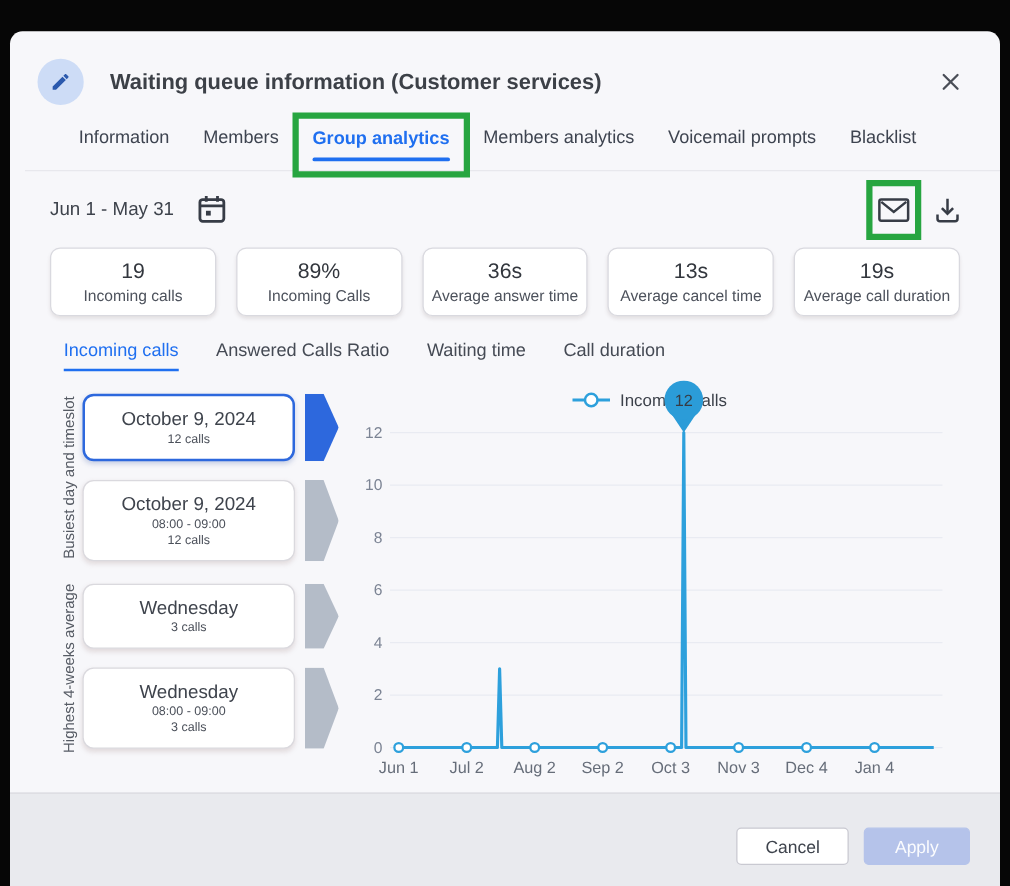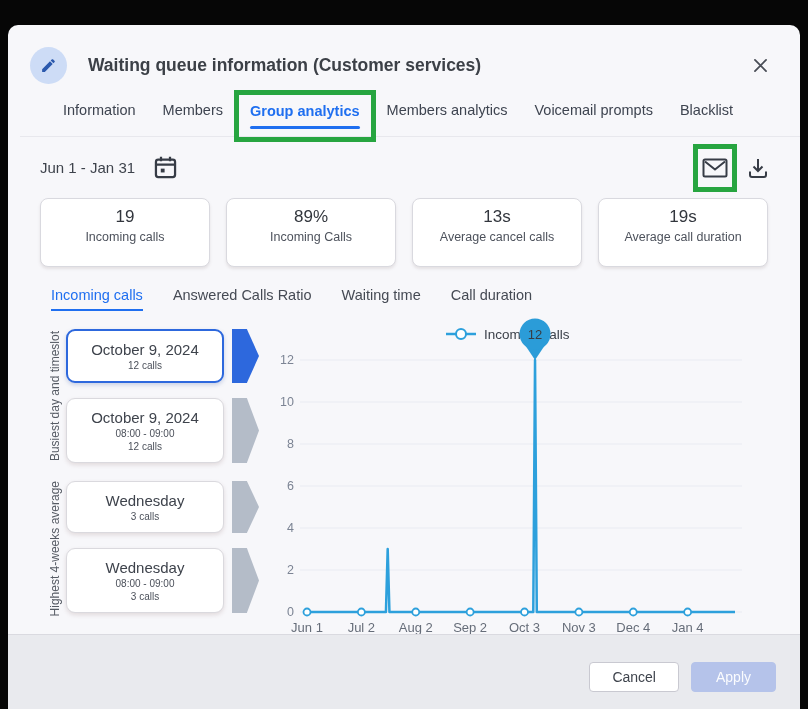--- a/index.html
+++ b/index.html
@@ -31,36 +31,36 @@
   
   .toolbar{display:flex;align-items:center;padding:17px 30px 0 32px;}
   .date-range{font-size:15px;color:#3e434c;cursor:pointer;}
   .icon-btn{background:none;border:none;padding:0;cursor:pointer;display:flex;align-items:center;}
   .calendar-btn{margin-left:17px;}
   .toolbar-right{margin-left:auto;display:flex;align-items:center;gap:9px;}
   .email-annotated{border:5px solid #27a540;padding:8px 4px;display:flex;margin:-12px 0;}
   
   .stats{display:flex;gap:16px;margin:17px 32px 0;}
   .stat-card{flex:1;background:#fff;border:1px solid #d9d9df;border-radius:8px;
-    box-shadow:0 2px 3px rgba(130,115,115,.16);text-align:center;padding:8px 4px 22px;}
+    box-shadow:0 2px 3px rgba(130,115,115,.16);text-align:center;padding:8px 4px 8px;}
   .stat-value{font-size:17px;color:#32363d;}
   .stat-label{font-size:12.5px;color:#4d525c;margin-top:3px;}
   
   .subtabs{display:flex;gap:30px;margin:20px 0 0 43px;}
   .subtab{font-size:14.5px;color:#454a54;padding-bottom:6px;cursor:pointer;}
   .subtab.active{color:#1f6ff0;border-bottom:2px solid #1f6ff0;}
   
   .analytics-body{flex:1;display:flex;padding:6px 0 0 36px;overflow:hidden;}
   .left-panel{display:flex;flex-direction:column;gap:18px;padding-top:12px;flex:0 0 auto;}
   .hl-group{display:flex;}
   .vlabel-wrap{width:22px;display:flex;align-items:center;justify-content:center;}
   .vlabel{writing-mode:vertical-rl;transform:rotate(180deg);font-size:12px;color:#565b64;white-space:nowrap;}
   .cards-col{display:flex;flex-direction:column;gap:15px;}
   .card-row{display:flex;gap:8px;align-items:stretch;}
-  .hcard{width:158px;background:#fff;border:1px solid #dad9de;border-radius:9px;
+  .hcard{width:170px;background:#fff;border:1px solid #dad9de;border-radius:9px;
     box-shadow:0 2px 4px rgba(150,120,120,.22);display:flex;flex-direction:column;
     align-items:center;justify-content:center;gap:2px;padding:10px 6px;box-sizing:border-box;cursor:pointer;}
   .hcard.selected{border:2px solid #2d68dd;box-shadow:0 2px 4px rgba(90,115,180,.3);}
   .hcard-title{font-size:15px;color:#3e434c;}
   .hcard-sub{font-size:10px;color:#4b505a;}
   .arrow{width:27px;background:#b4bcc8;clip-path:polygon(0 0,55% 0,100% 50%,55% 100%,0 100%);}
   .arrow.blue{background:#2d68dd;}
   .chart-wrap{position:relative;margin-left:5px;flex:1;}
   
   .footer{margin-top:auto;height:47px;background:#e9eaee;border-top:1px solid #dadae0;
@@ -96,21 +96,21 @@
     <span class="tab-annotated">
       <span class="tab">Group analytics</span>
       <span class="tab-underline"></span>
     </span>
     <span class="tab">Members analytics</span>
     <span class="tab">Voicemail prompts</span>
     <span class="tab">Blacklist</span>
   </nav>
 
   <div class="toolbar">
-    <span class="date-range">Jun 1 - Jan 31</span>
+    <span class="date-range">Jun 1 - May 31</span>
     <button class="icon-btn calendar-btn">
       <span style="display:flex">
         <svg viewBox="0 0 24 24" width="27" height="27" fill="none" stroke="#373c46" stroke-width="2">
           <rect x="3.5" y="5" width="17" height="15.5" rx="2"></rect>
           <path d="M8 2.5v4M16 2.5v4M3.5 9.5h17"></path>
           <rect x="7.8" y="13" width="3.4" height="3.4" fill="#373c46" stroke="none"></rect>
         </svg>
       </span>
     </button>
     <div class="toolbar-right">
@@ -139,22 +139,26 @@
   <div class="stats">
     <div class="stat-card">
       <div class="stat-value">19</div>
       <div class="stat-label">Incoming calls</div>
     </div>
     <div class="stat-card">
       <div class="stat-value">89%</div>
       <div class="stat-label">Incoming Calls</div>
     </div>
     <div class="stat-card">
+      <div class="stat-value">36s</div>
+      <div class="stat-label">Average answer time</div>
+    </div>
+    <div class="stat-card">
       <div class="stat-value">13s</div>
-      <div class="stat-label">Average cancel calls</div>
+      <div class="stat-label">Average cancel time</div>
     </div>
     <div class="stat-card">
       <div class="stat-value">19s</div>
       <div class="stat-label">Average call duration</div>
     </div>
   </div>
 
   <div class="subtabs">
     <span class="subtab active">Incoming calls</span>
     <span class="subtab">Answered Calls Ratio</span>

